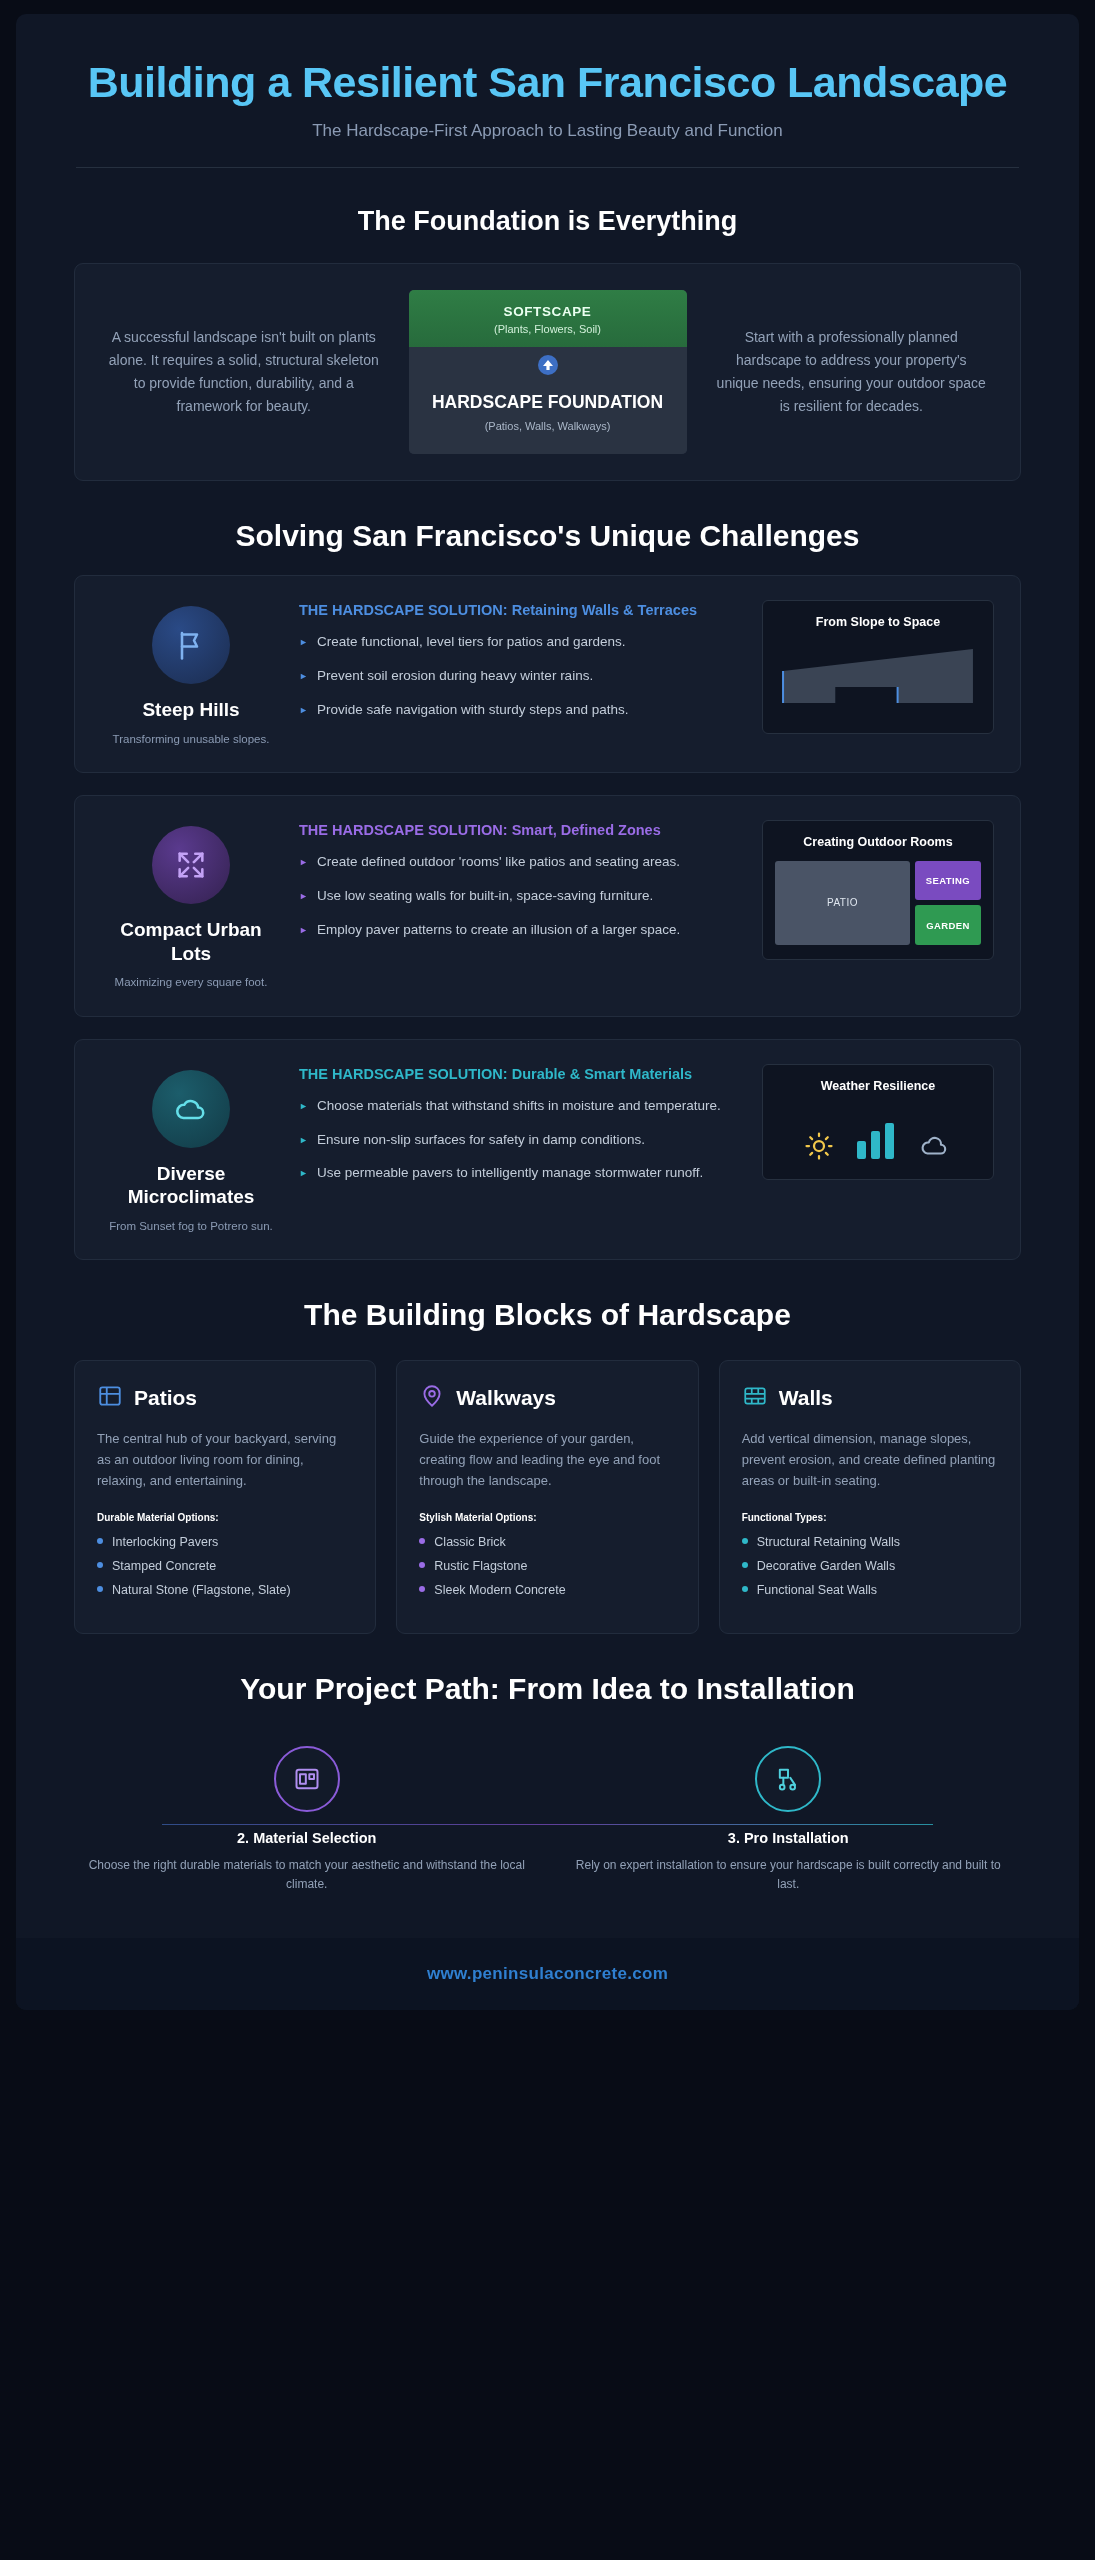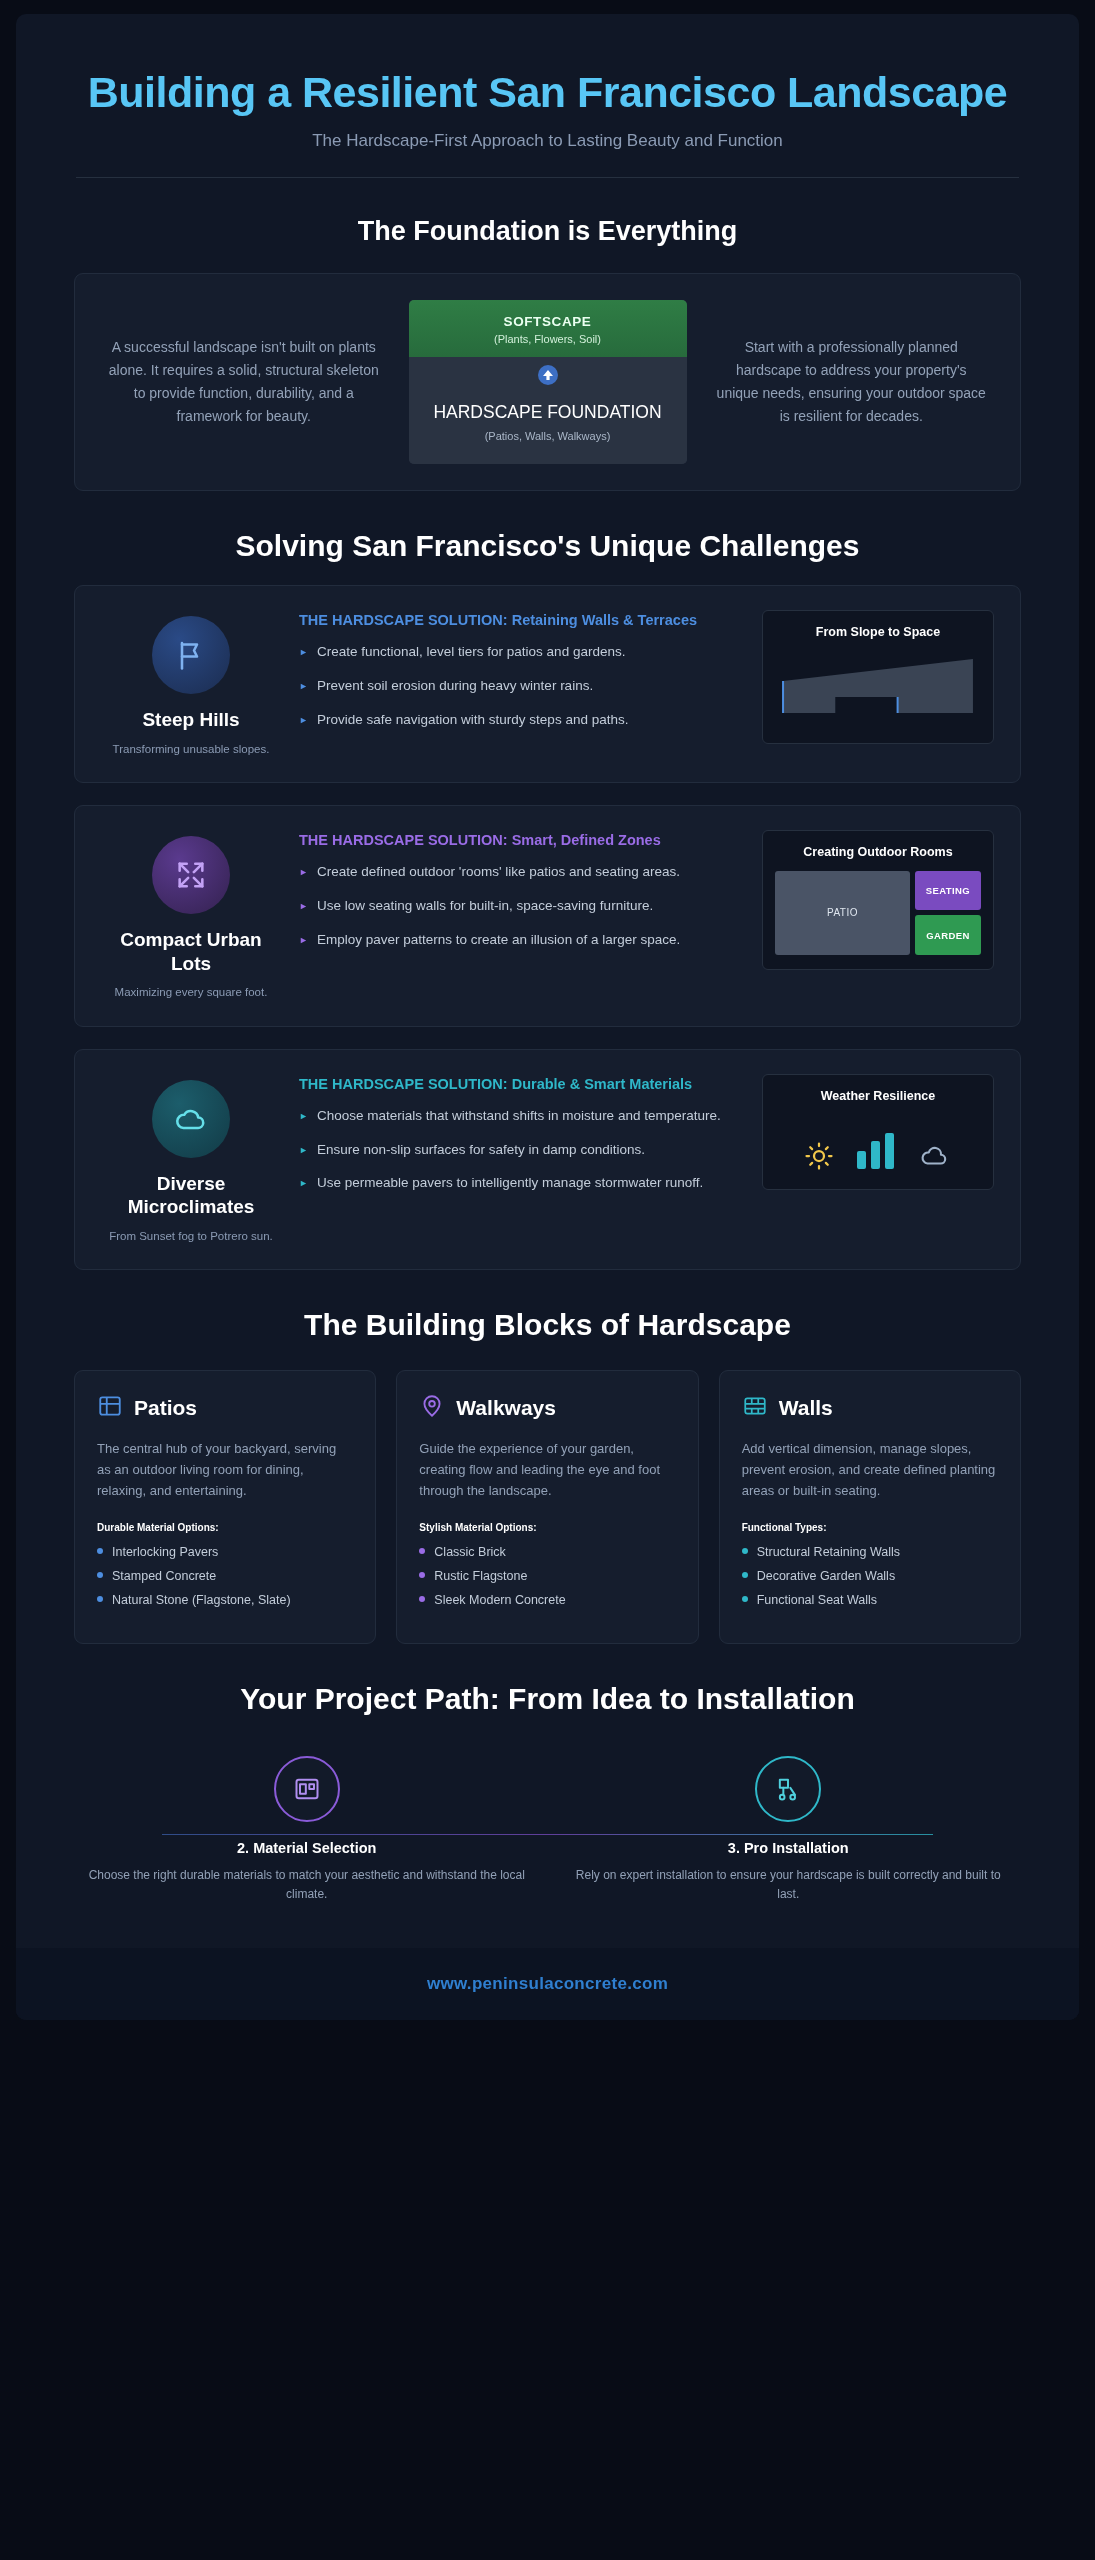--- a/index.html
+++ b/index.html
@@ -14,21 +14,21 @@
     background: #101726;
     border: 1px solid #1d2troll;
     border-radius: 10px;
     padding: 0 0 0 0;
     overflow: hidden;
   }
   .page { border: 1px solid #1b2troll; }
   .page { border-color: #1c2436; }
 
   
-  .hero { padding: 44px 60px 0 60px; text-align: center; margin-top: 10px; }
+  .hero { padding: 44px 60px 0 60px; text-align: center; }
   .hero h1 {
     font-size: 43px;
     line-height: 1.14;
     color: #58c6f5;
     letter-spacing: -0.5px;
   }
   .hero .sub {
     margin-top: 14px;
     font-size: 17px;
     color: #8b9bb4;
@@ -81,21 +81,21 @@
   }
   .soft .t { font-size: 13.5px; font-weight: bold; letter-spacing: 0.6px; color: #eafff0; }
   .soft .s { font-size: 11px; margin-top: 4px; color: #d2f0da; }
   .arrowwrap { text-align: center; background: #2a3342; padding: 7px 0 2px 0; }
   .arrowwrap svg { display: inline-block; }
   .hard {
     background: #2a3342;
     text-align: center;
     padding: 10px 10px 22px 10px;
   }
-  .hard .t { font-size: 17.5px; font-weight: normal; line-height: 1.25; color: #ffffff; }
+  .hard .t { font-size: 17.5px; font-weight: bold; line-height: 1.25; color: #ffffff; }
   .hard .s { font-size: 11px; margin-top: 6px; color: #aab7c8; }
 
   
   .chal {
     margin: 22px 58px 0 58px;
     background: #151d2d;
     border: 1px solid #222c3d;
     border-radius: 9px;
     padding: 24px 26px;
     display: flex;

